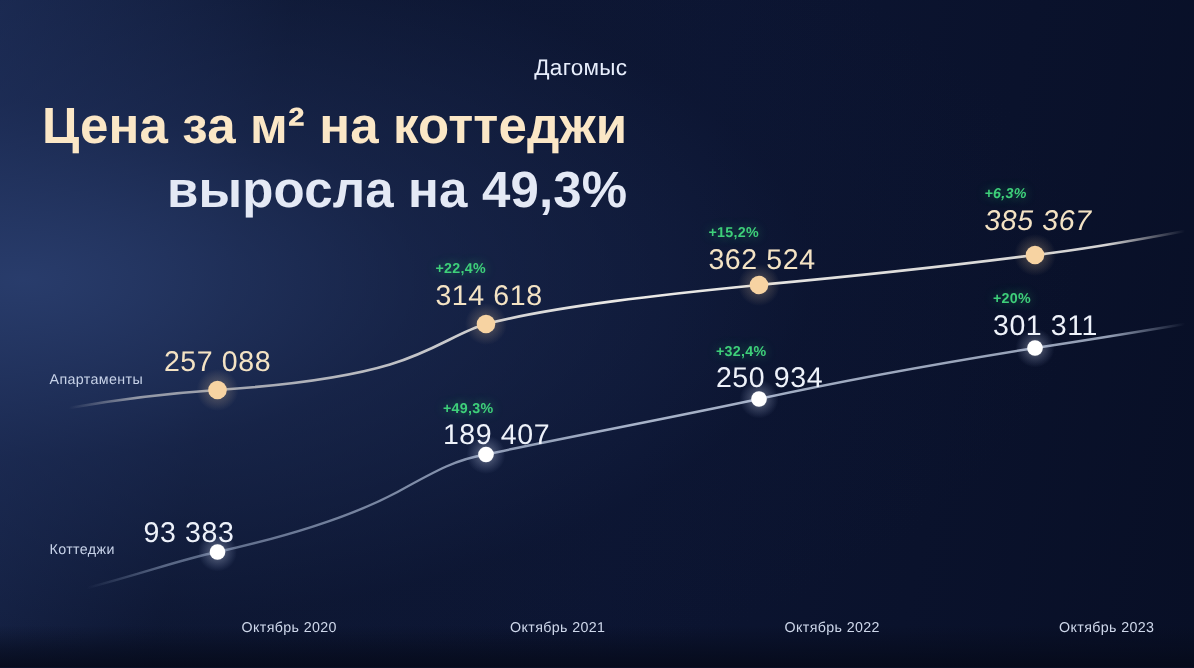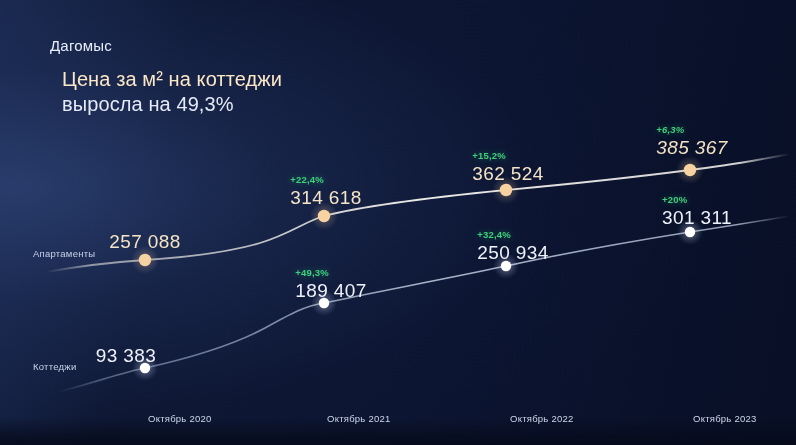--- a/index.html
+++ b/index.html
@@ -27,37 +27,38 @@
     position: absolute;
     left: 0; right: 0; bottom: 0;
     height: 28px;
     background: linear-gradient(180deg, rgba(6,11,28,0) 0%, rgba(6,11,28,0.62) 60%, rgba(5,9,24,0.85) 100%);
     pointer-events: none;
   }
 
   
   .header {
     position: absolute;
-    left: 50px;
+    left: 28px;
     top: 38px;
     z-index: 6;
+    text-align: right;
   }
   .eyebrow {
     font-size: 15px;
     letter-spacing: 0.2px;
     color: #e8eefc;
     font-weight: 400;
     margin: 0 0 8px 0;
     line-height: 1.1;
   }
   .headline {
-    margin: 12px;
-    font-size: 20px;
+    margin: 0;
+    font-size: 34px;
     line-height: 1.28;
-    font-weight: 400;
+    font-weight: 700;
     letter-spacing: 0.1px;
     max-width: 430px;
   }
   .headline .ln1 { display: block; color: #fbe7c6; }
   .headline .ln2 { display: block; color: #e4e9f5; }
 
   
   .chart-layer {
     position: absolute;
     inset: 0;
@@ -105,20 +106,21 @@
 
   
   .xlabel {
     position: absolute;
     top: 413px;
     font-size: 9.5px;
     color: #ced7ea;
     letter-spacing: 0.25px;
     white-space: nowrap;
     z-index: 5;
+    margin-left: 13px;
   }
 </style>
 </head>
 <body>
 
 <div id="stage">
 
   <div class="header">
     <p class="eyebrow">Дагомыс</p>
     <h1 class="headline">

